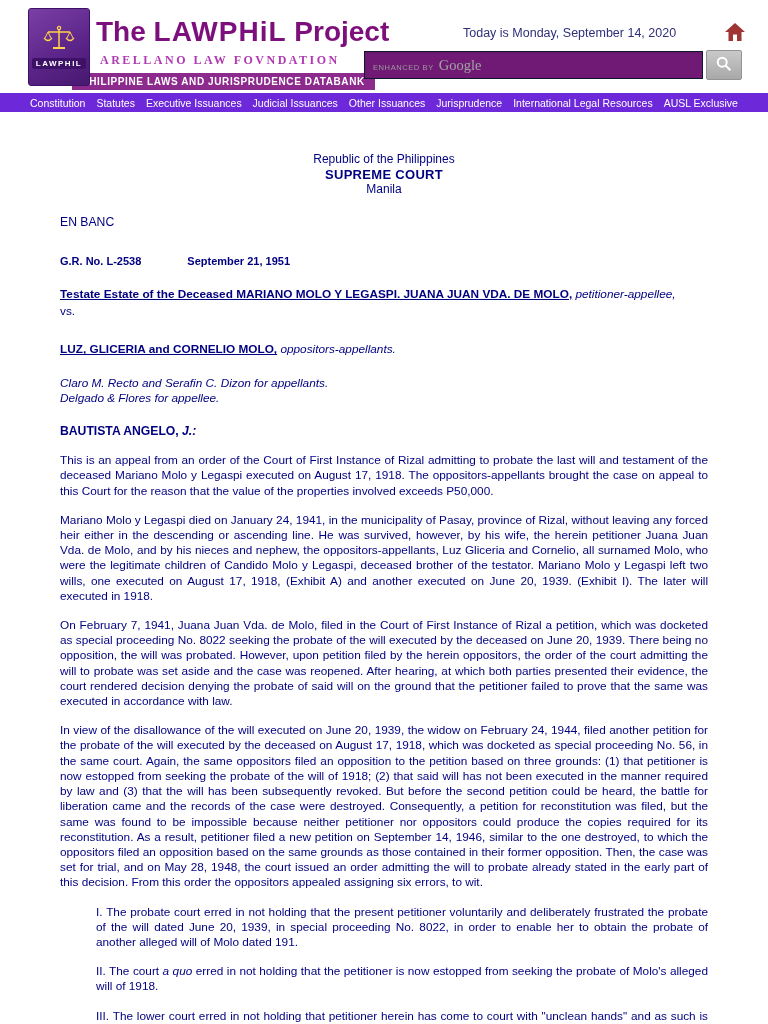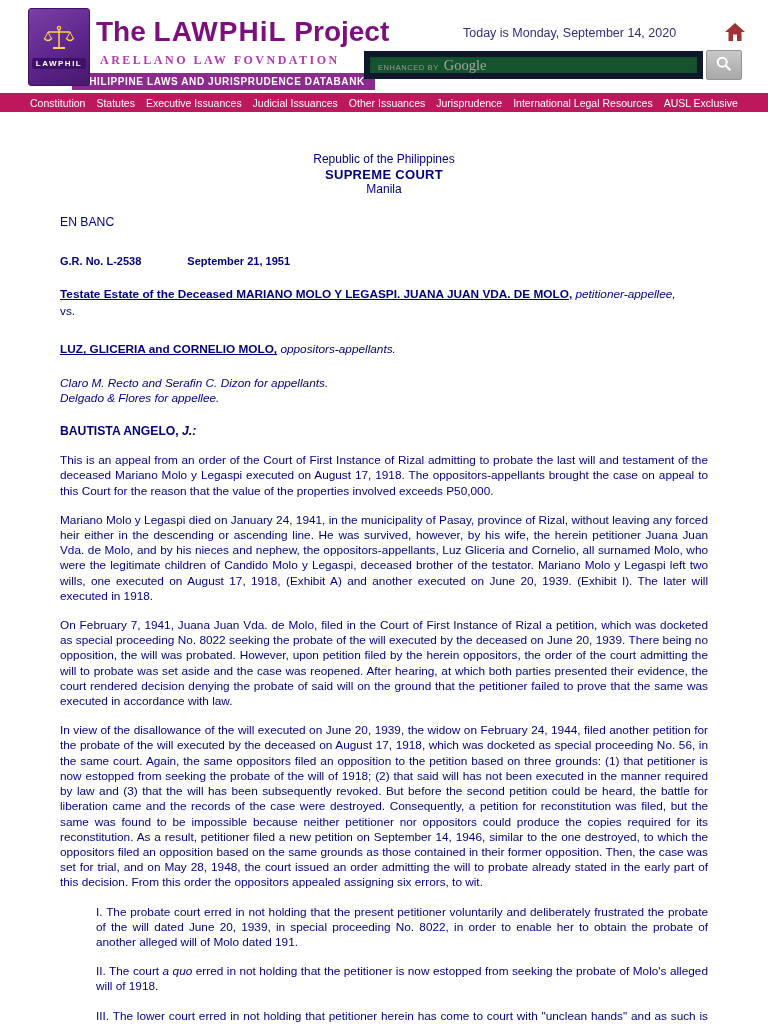--- a/index.html
+++ b/index.html
@@ -20,36 +20,36 @@
                 color:#7d0f7d; white-space:nowrap; }
   .site-title .lp { letter-spacing:1px; }
   .foundation { position:absolute; left:100px; top:53px; font-size:12px; letter-spacing:2.5px;
                 color:#b03ab0; font-weight:bold; font-family:"Liberation Serif", serif; white-space:nowrap; }
   .databank { position:absolute; left:72px; top:73px; background:#8d2a8d; color:#fff;
               font-size:10px; font-weight:bold; letter-spacing:0.6px; padding:3px 10px; white-space:nowrap; }
 
   .date { position:absolute; left:446px; top:26px; font-size:12.5px; color:#2f2f7a;margin-left:17px; }
 
   .search-row { position:absolute; left:364px; top:50px; width:378px; display:flex; align-items:center; }
-  .search-box { position:relative; flex:1; height:28px; border:6px solid #0f172a;
-                box-shadow:inset 0 1px 3px rgba(0,0,0,.08); background:#14532d;padding-left:37px; }
+  .search-box { position:relative; flex:1; height:28px; border:1px solid #0f172a;
+                box-shadow:inset 0 1px 3px rgba(0,0,0,.08); background:#701a75;padding-left:37px; }
   .search-box input { width:100%; height:100%; border:none; outline:none; padding:0 8px;
                       font-size:13px; background:transparent; font-family:"Liberation Sans", sans-serif; }
   .watermark { position:absolute; left:8px; top:50%; transform:translateY(-50%);
                pointer-events:none; color:#9a9a9a; display:flex; align-items:baseline; gap:5px; }
   .watermark .small { font-size:7.5px; letter-spacing:.6px; }
   .watermark .brand { font-size:14.5px; color:#a3a3a3; font-family:"Liberation Serif", serif; }
   .search-btn { width:36px; height:30px; margin-left:3px; background:linear-gradient(#c9c9c9,#a8a8a8);
                 border:1px solid #949494; border-radius:2px; display:flex; align-items:center;
                 justify-content:center; cursor:pointer; }
 
   .home { position:absolute; right:22px; top:22px; width:22px; height:20px; cursor:pointer; }
 
   
-  .nav { height:19px; background:#be185d; display:flex; align-items:center;
+  .nav { height:19px; background:#6d28d9; display:flex; align-items:center;
          justify-content:space-between; padding:0 30px; }
   .nav a { color:#fff; font-size:10.5px; text-decoration:none; white-space:nowrap; cursor:pointer; }
 
   
   .main { margin-top:40px; padding:0 60px 40px 60px; color:#000080;
           font-size:11.8px; line-height:15.2px; }
   .center { text-align:center; }
   .center .republic { font-size:12px; }
   .center .court { font-size:13px; font-weight:bold; letter-spacing:.3px; }
   .center .city { font-size:12px; }

